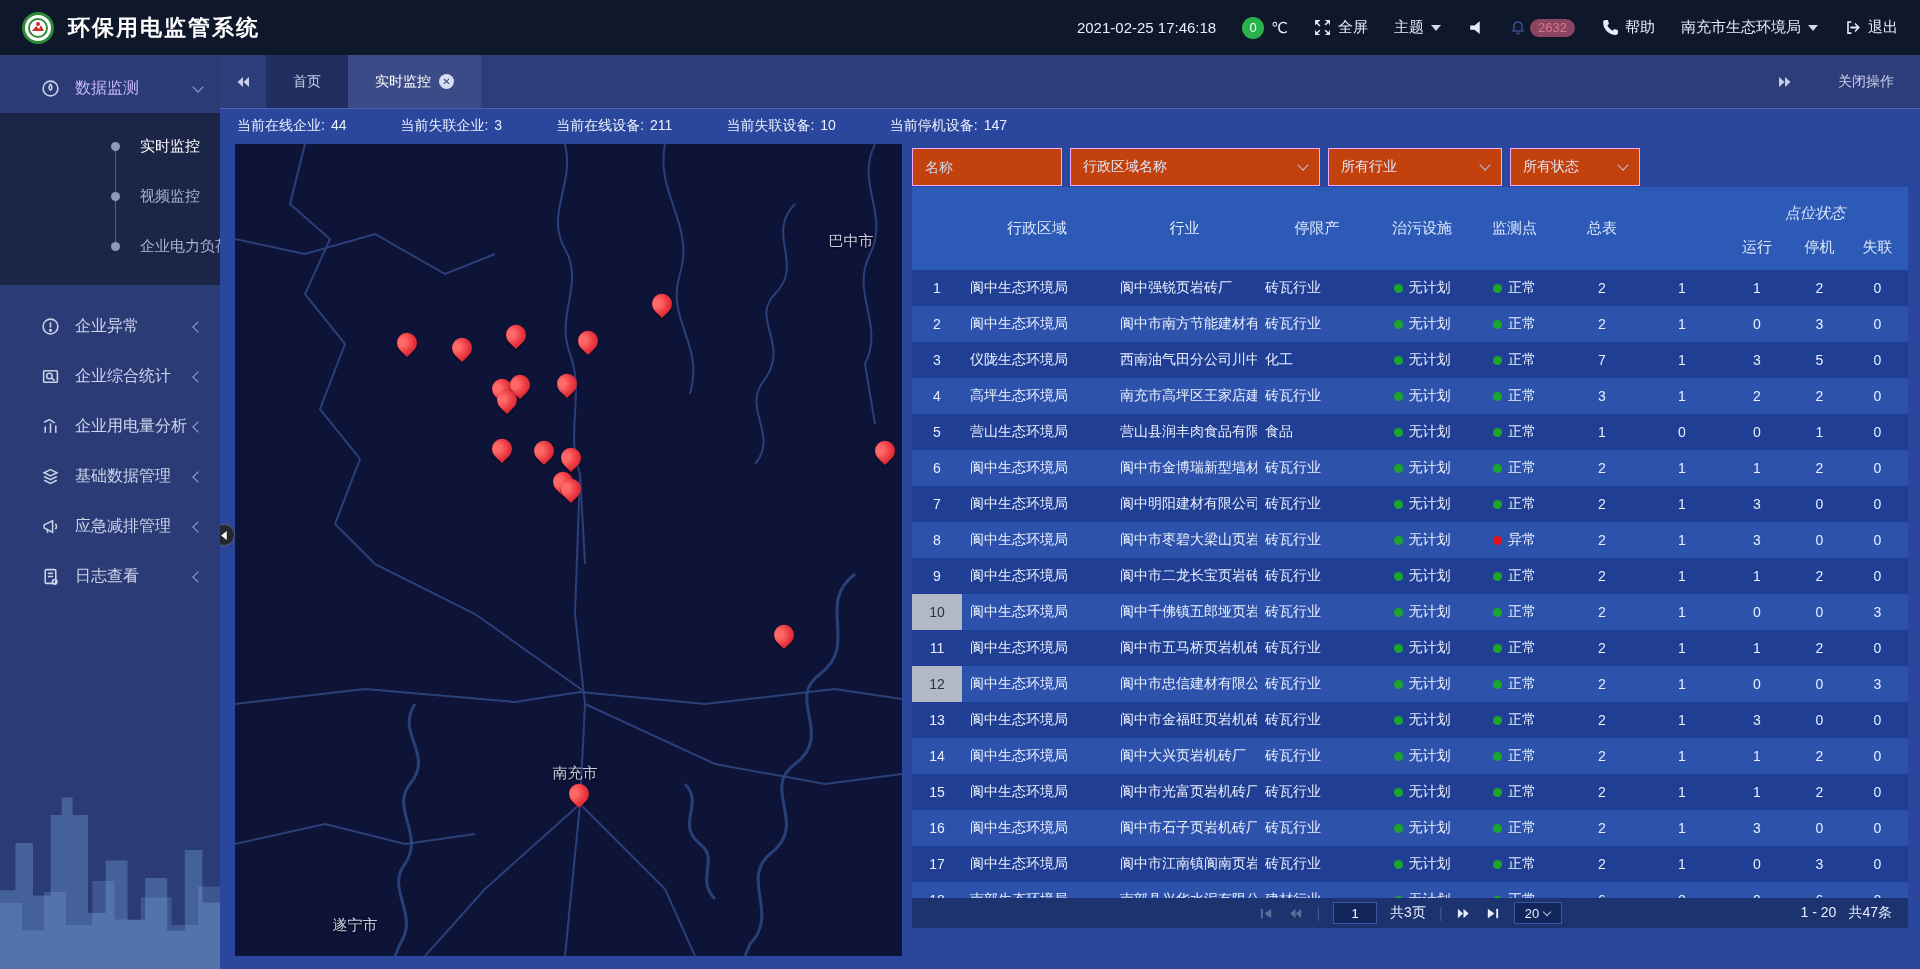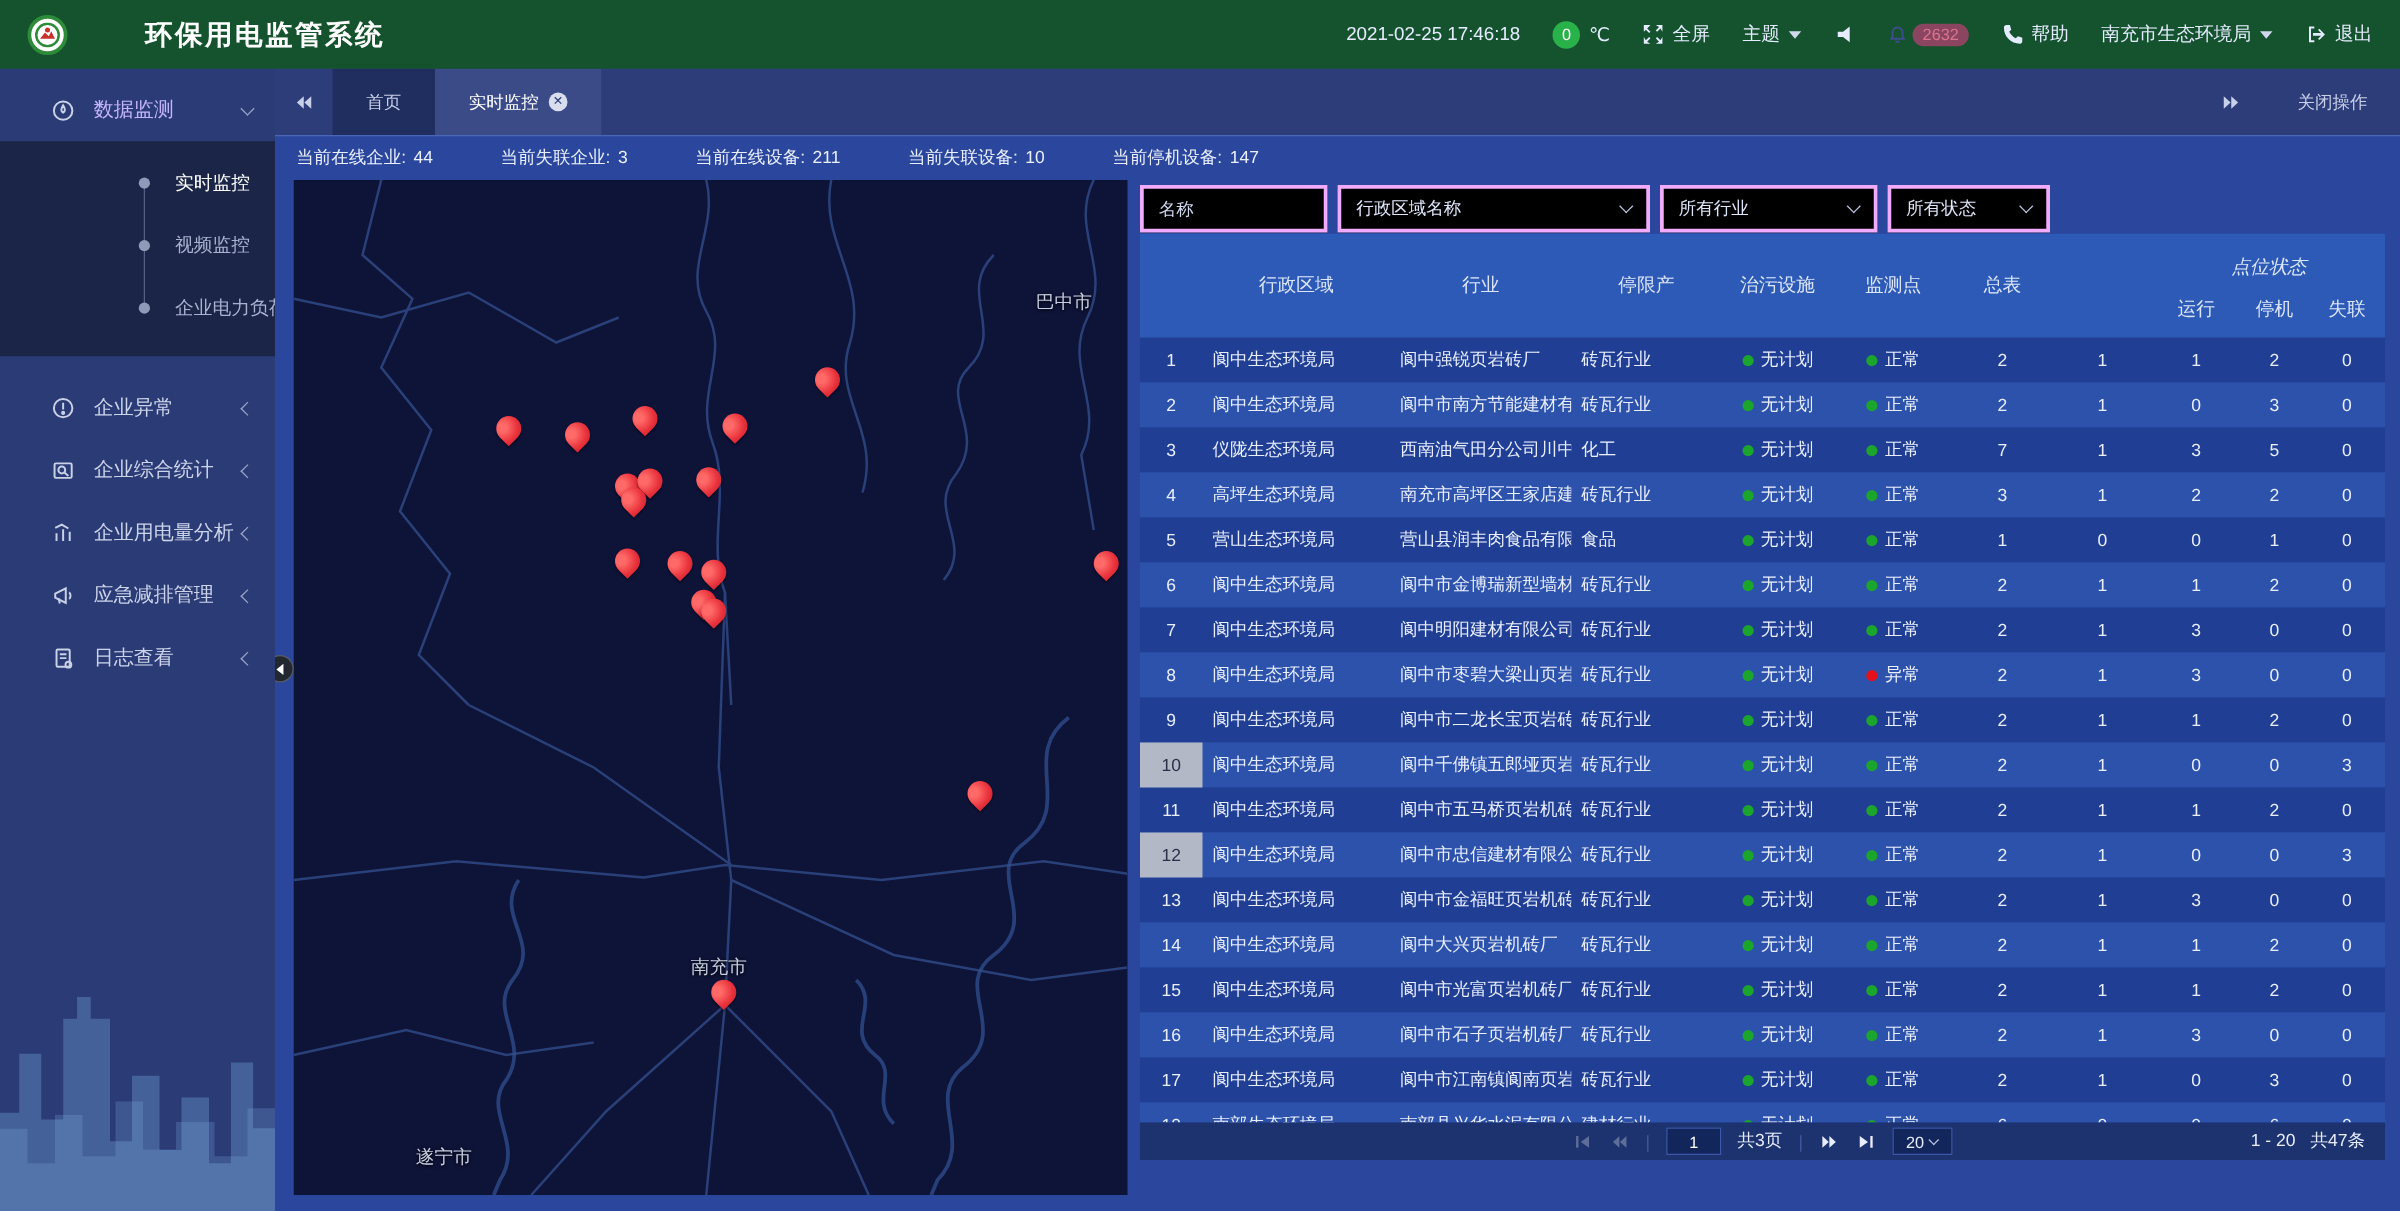--- a/index.html
+++ b/index.html
@@ -1,20 +1,20 @@
 <!DOCTYPE html>
 <html><head>
 <meta charset="utf-8">
 <style>
   * { margin:0; padding:0; box-sizing:border-box; }
   html,body { width:1920px; height:969px; overflow:hidden; }
   body { font-family:"Liberation Sans","DejaVu Sans",sans-serif; background:#2b479d; position:relative; color:#e9efff; }
 
   
-  .header { position:absolute; left:0; top:0; width:1920px; height:55px; background:#14532d; display:flex; align-items:center; padding:16px 22px; z-index:20;gap:48px; }
+  .header { position:absolute; left:0; top:0; width:1920px; height:55px; background:#0f172a; display:flex; align-items:center; padding:16px 22px; z-index:20; }
   .logo { width:32px; height:32px; border-radius:50%; background:#fff; border:3px solid #2e8b3a; display:flex; align-items:center; justify-content:center; flex:0 0 auto; }
   .logo svg { width:20px; height:20px; }
   .app-title { font-size:22px; font-weight:bold; color:#fff; letter-spacing:2px; margin-left:14px; }
   .h-right { margin-left:auto; display:flex; align-items:center; gap:26px; font-size:15px; color:#e6ecff; }
   .h-item { display:flex; align-items:center; gap:7px; cursor:pointer; white-space:nowrap; }
   .temp-badge { width:22px; height:22px; border-radius:50%; background:#2ab24a; color:#fff; font-size:13px; display:flex; align-items:center; justify-content:center; }
   .caret-down { width:0; height:0; border-left:5px solid transparent; border-right:5px solid transparent; border-top:6px solid #cfd8ee; display:inline-block; }
   .hicon { width:17px; height:17px; fill:#e6ecff; }
   .bell-wrap { display:flex; align-items:center; gap:4px;justify-content:flex-end; }
   .bell { width:16px; height:16px; fill:none; stroke:#3c4d8e; stroke-width:1.5; }
@@ -61,21 +61,21 @@
   
   .map-panel { position:absolute; left:15px; top:35px; width:667px; height:812px; background:#0e1338; overflow:hidden; }
   .city-label { position:absolute; transform:translateX(-50%); color:#c6cedf; font-size:15px; text-shadow:0 1px 3px #000; white-space:nowrap; }
   .pin { position:absolute; width:20px; height:20px; border-radius:50% 50% 50% 0; transform:rotate(-45deg); transform-origin:0 100%; background:radial-gradient(circle at 35% 30%, #ff6a68 0 18%, #e8323c 62%, #c01f2b 100%); box-shadow:-1px 1px 2px rgba(0,0,0,.45); cursor:pointer; }
   .collapse-toggle { position:absolute; left:-7px; top:415px; width:22px; height:22px; border-radius:50%; background:#23272f; border:1px solid #565b66; color:#fff; display:flex; align-items:center; justify-content:center; z-index:6; cursor:pointer; }
   .collapse-toggle svg { width:9px; height:9px; fill:#fff; }
 
   
   .right-panel { position:absolute; left:692px; top:35px; width:996px; height:784px; }
   .filters { display:flex; gap:8px; margin-top:4px; height:38px; }
-  .fbox { background:#000000; border:3px solid #f0abfc; color:#dfe7fb; font-size:14px; display:flex; align-items:center; padding:0 12px; cursor:pointer; }
+  .fbox { background:#c2410c; border:1px solid #f0abfc; color:#dfe7fb; font-size:14px; display:flex; align-items:center; padding:0 12px; cursor:pointer; }
   .fbox input { background:transparent; border:none; outline:none; color:#dfe7fb; font-size:14px; width:100%; font-family:inherit; }
   .fbox input::placeholder { color:#cfd8ee; }
   .f-name { width:150px; }
   .f-region { width:250px; justify-content:space-between; }
   .f-industry { width:174px; justify-content:space-between; }
   .f-status { width:130px; justify-content:space-between; }
   .f-caret { width:8px; height:8px; border-right:1.5px solid #b9c4e2; border-bottom:1.5px solid #b9c4e2; transform:rotate(45deg); margin-top:-4px; }
 
   .grid-cols { display:grid; grid-template-columns:50px 150px 145px 120px 90px 95px 80px 80px 70px 55px 61px; }
   .thead { margin-top:1px; height:83px; background:#2c5ab6; color:#dce6fa; font-size:15px; grid-template-rows:38px 45px; }
@@ -217,20 +217,31 @@
       <div class="side-item">
         <span class="s-icon">
           <svg viewBox="0 0 18 18">
             <line x1="4" y1="9" x2="4" y2="15"></line>
             <line x1="9" y1="6" x2="9" y2="15"></line>
             <line x1="14" y1="8" x2="14" y2="15"></line>
             <path d="M3 5 L8 2.5 L13 5.5"></path>
           </svg>
         </span>
         <span>企业用电量分析</span>
+        <span class="s-caret left"></span>
+      </div>
+      <div class="side-item">
+        <span class="s-icon">
+          <svg viewBox="0 0 18 18">
+            <path d="M9 2.5 15 5.5 9 8.5 3 5.5Z"></path>
+            <path d="M3 9 9 12 15 9"></path>
+            <path d="M3 12.5 9 15.5 15 12.5"></path>
+          </svg>
+        </span>
+        <span>基础数据管理</span>
         <span class="s-caret left"></span>
       </div>
       <div class="side-item">
         <span class="s-icon">
           <svg viewBox="0 0 18 18">
             <path d="M3 7.5 11 3.5 V14.5 L3 10.5 Z"></path>
             <line x1="5.5" y1="11" x2="6.5" y2="15"></line>
             <path d="M13.5 6.5 C15 7.5 15 10.5 13.5 11.5"></path>
           </svg>
         </span>

